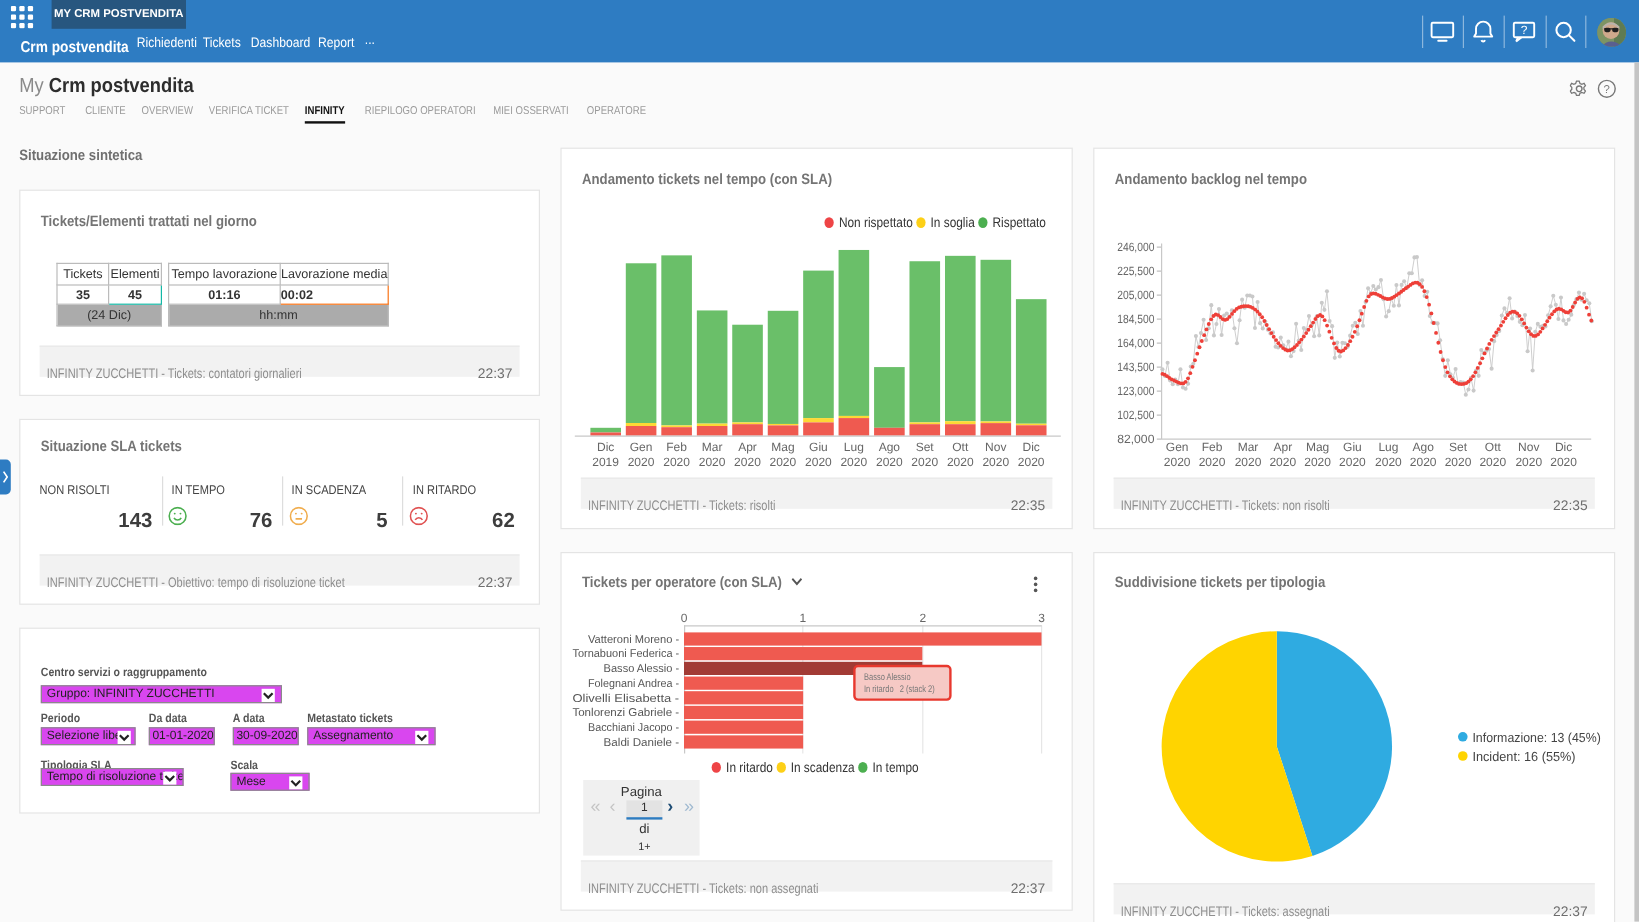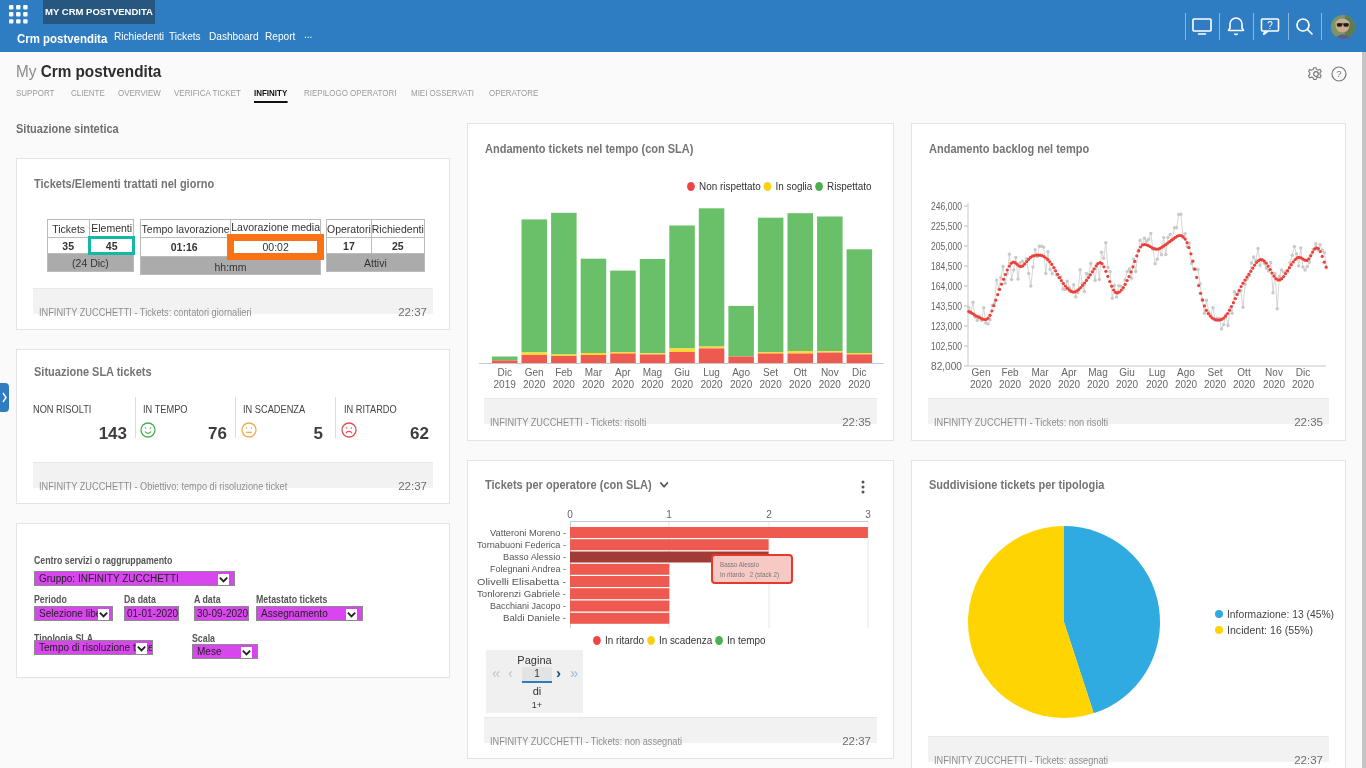--- a/index.html
+++ b/index.html
@@ -113,54 +113,39 @@
 
  <div class="abs" style="left:30px;top:60px;width:380px;height:54px;font-size:10.5px;color:#333;white-space:nowrap">
   <table style="position:absolute;left:0;border-collapse:collapse;width:88px" border="0">
    <tbody>
           <tr>
             <td style="border:1px solid #bbb;text-align:center;height:18px;width:44px">Tickets</td>
             <td style="border:1px solid #bbb;text-align:center;width:44px">Elementi</td>
           </tr>
    <tr>
             <td style="border:1px solid #bbb;text-align:center;height:16px;font-weight:bold">35</td>
-            <td style="border:3px solid #14b8a6;text-align:center;font-weight:bold">45</td>
+            <td style="border:1px solid #14b8a6;text-align:center;font-weight:bold">45</td>
           </tr>
    <tr>
             <td colspan="2" style="background:#ababab;border:1px solid #bbb;text-align:center;height:18px">(24 Dic)</td>
           </tr>
   </tbody>
       </table>
   <table style="position:absolute;left:93px;border-collapse:collapse;width:184px">
    <tbody>
           <tr>
             <td style="border:1px solid #bbb;text-align:center;height:18px;width:93px">Tempo lavorazione</td>
             <td style="border:1px solid #bbb;text-align:center">Lavorazione media</td>
           </tr>
    <tr>
             <td style="border:1px solid #bbb;text-align:center;height:16px;font-weight:bold">01:16</td>
-            <td style="border:7px solid #f97316;text-align:center;font-weight:normal">00:02</td>
+            <td style="border:1px solid #f97316;text-align:left;font-weight:bold">00:02</td>
           </tr>
    <tr>
             <td colspan="2" style="background:#ababab;border:1px solid #bbb;text-align:center;height:18px">hh:mm</td>
-          </tr>
-  </tbody>
-      </table>
-  <table style="position:absolute;left:279px;border-collapse:collapse;width:98px">
-   <tbody>
-          <tr>
-            <td style="border:1px solid #bbb;text-align:center;height:18px;width:47px">Operatori</td>
-            <td style="border:1px solid #bbb;text-align:center">Richiedenti</td>
-          </tr>
-   <tr>
-            <td style="border:1px solid #bbb;text-align:center;height:16px;font-weight:bold">17</td>
-            <td style="border:1px solid #bbb;text-align:center;font-weight:bold">25</td>
-          </tr>
-   <tr>
-            <td colspan="2" style="background:#ababab;border:1px solid #bbb;text-align:center;height:18px">Attivi</td>
           </tr>
   </tbody>
       </table>
  </div>
  <div class="cfoot" style="top:129px"><span class="ftx">INFINITY ZUCCHETTI - Tickets: contatori giornalieri</span><span class="tm">22:37</span></div>
 </div>
 
 <div class="card" style="left:16px;top:349px;width:434px;height:155px">
  <div class="ctitle" style="top:15px">Situazione SLA tickets</div>
  <div class="abs" style="left:118px;top:47px;width:1px;height:41px;background:#ddd"></div>

